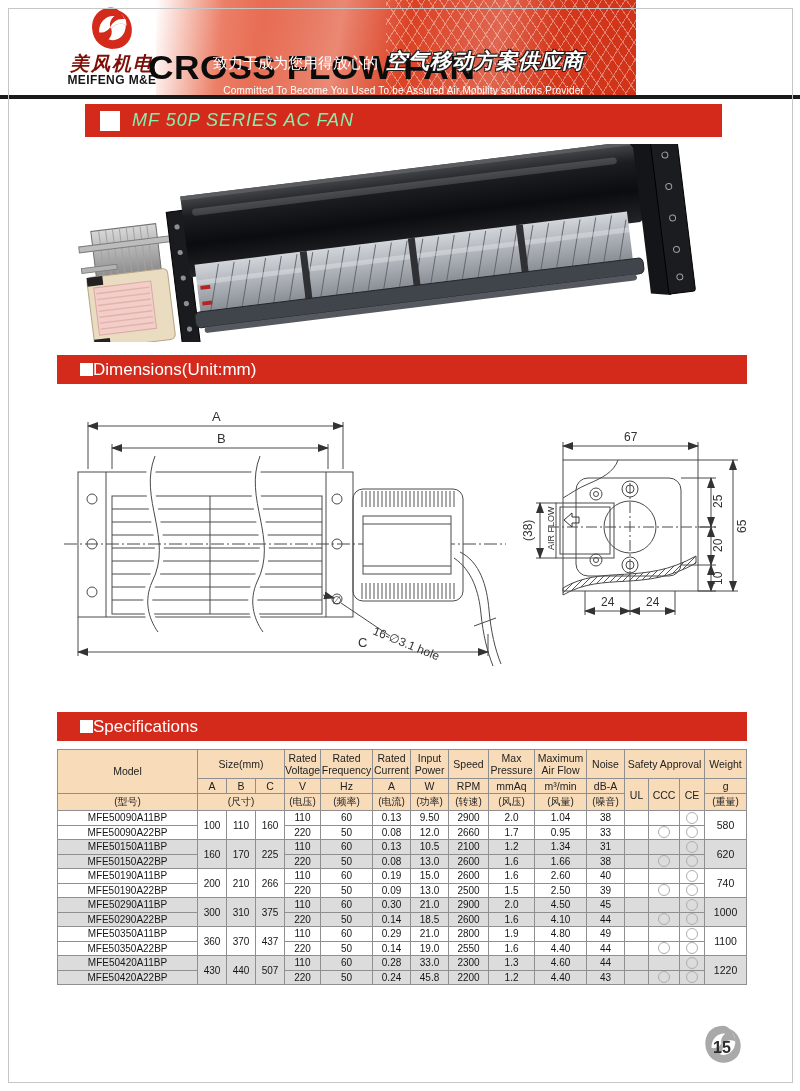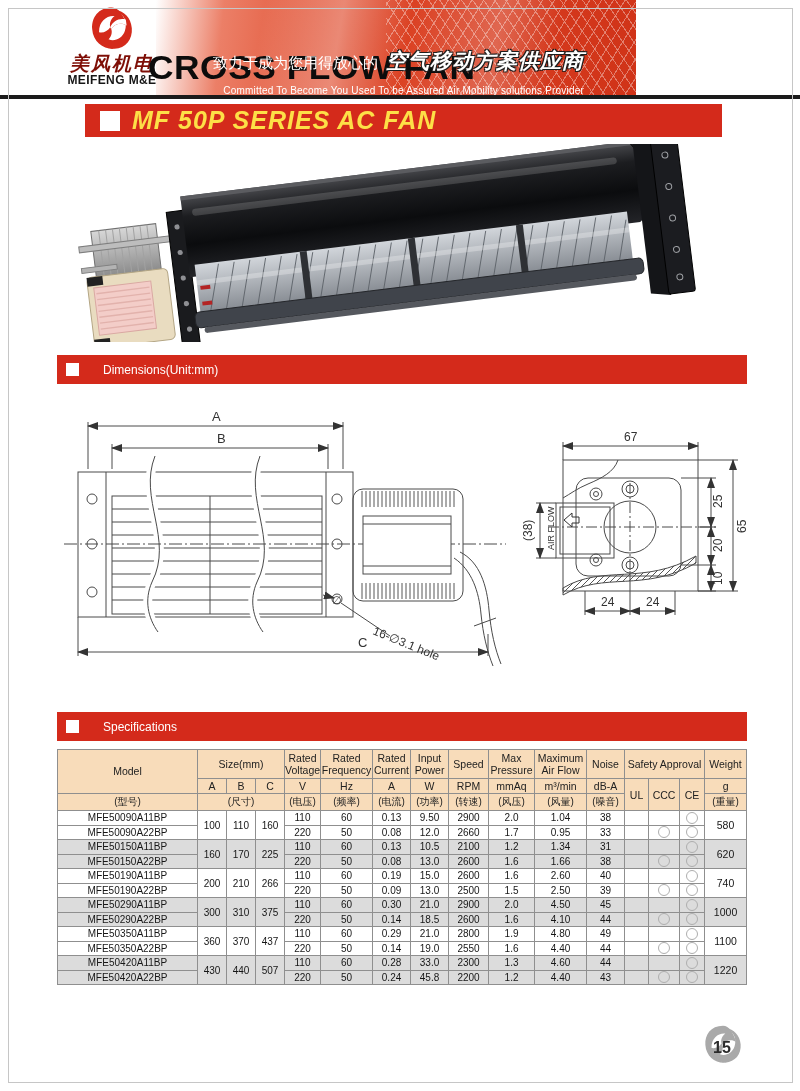--- a/index.html
+++ b/index.html
@@ -32,27 +32,27 @@
   .cn-small{font-size:15px;font-weight:normal;}
   .cn-big{font-size:21px;font-weight:bold;font-style:italic;letter-spacing:1px;
      text-shadow:1px 1px 0 #1d1d1d,-1px -1px 0 #1d1d1d,1px -1px 0 #1d1d1d,-1px 1px 0 #1d1d1d;text-align:right;}
   .slogan-en{font-size:10px;margin-top:10px;letter-spacing:.2px;white-space:nowrap;}
   .header-rule{position:absolute;top:95px;left:0;width:800px;height:4px;background:#1b1b1b;z-index:2;}
 
   
   .series-banner{position:absolute;left:85px;top:104px;width:637px;height:33px;background:#d42a1b;
       display:flex;align-items:center;gap:12px;padding-left:15px;box-sizing:border-box;z-index:2;}
   .sq{width:20px;height:20px;background:#fff;flex:0 0 auto;}
-  .series-text{color:#fde047;font-size:25px;font-weight:700;font-style:italic;letter-spacing:1px;
+  .series-text{color:#86efac;font-size:18px;font-weight:400;font-style:italic;letter-spacing:1px;
       white-space:nowrap;}
 
   
   .section-bar{position:absolute;left:57px;width:690px;height:29px;background:#d42a1b;
-      display:flex;align-items:center;gap:24px;padding-left:9px;box-sizing:border-box;
-      color:#fff;font-size:12px;z-index:2;}
+      display:flex;align-items:center;gap:0;padding-left:23px;box-sizing:border-box;
+      color:#fff;font-size:17px;z-index:2;}
   .sq-sm{width:13px;height:13px;background:#fff;flex:0 0 auto;}
   #bar-dimensions{top:355px;}
   #bar-specs{top:712px;}
 
   
   .photo{position:absolute;left:76px;top:144px;z-index:1;}
   .draw-left{position:absolute;left:60px;top:404px;z-index:1;}
   .draw-right{position:absolute;left:518px;top:428px;z-index:1;}
   svg text{font-family:"Liberation Sans",sans-serif;}
 

